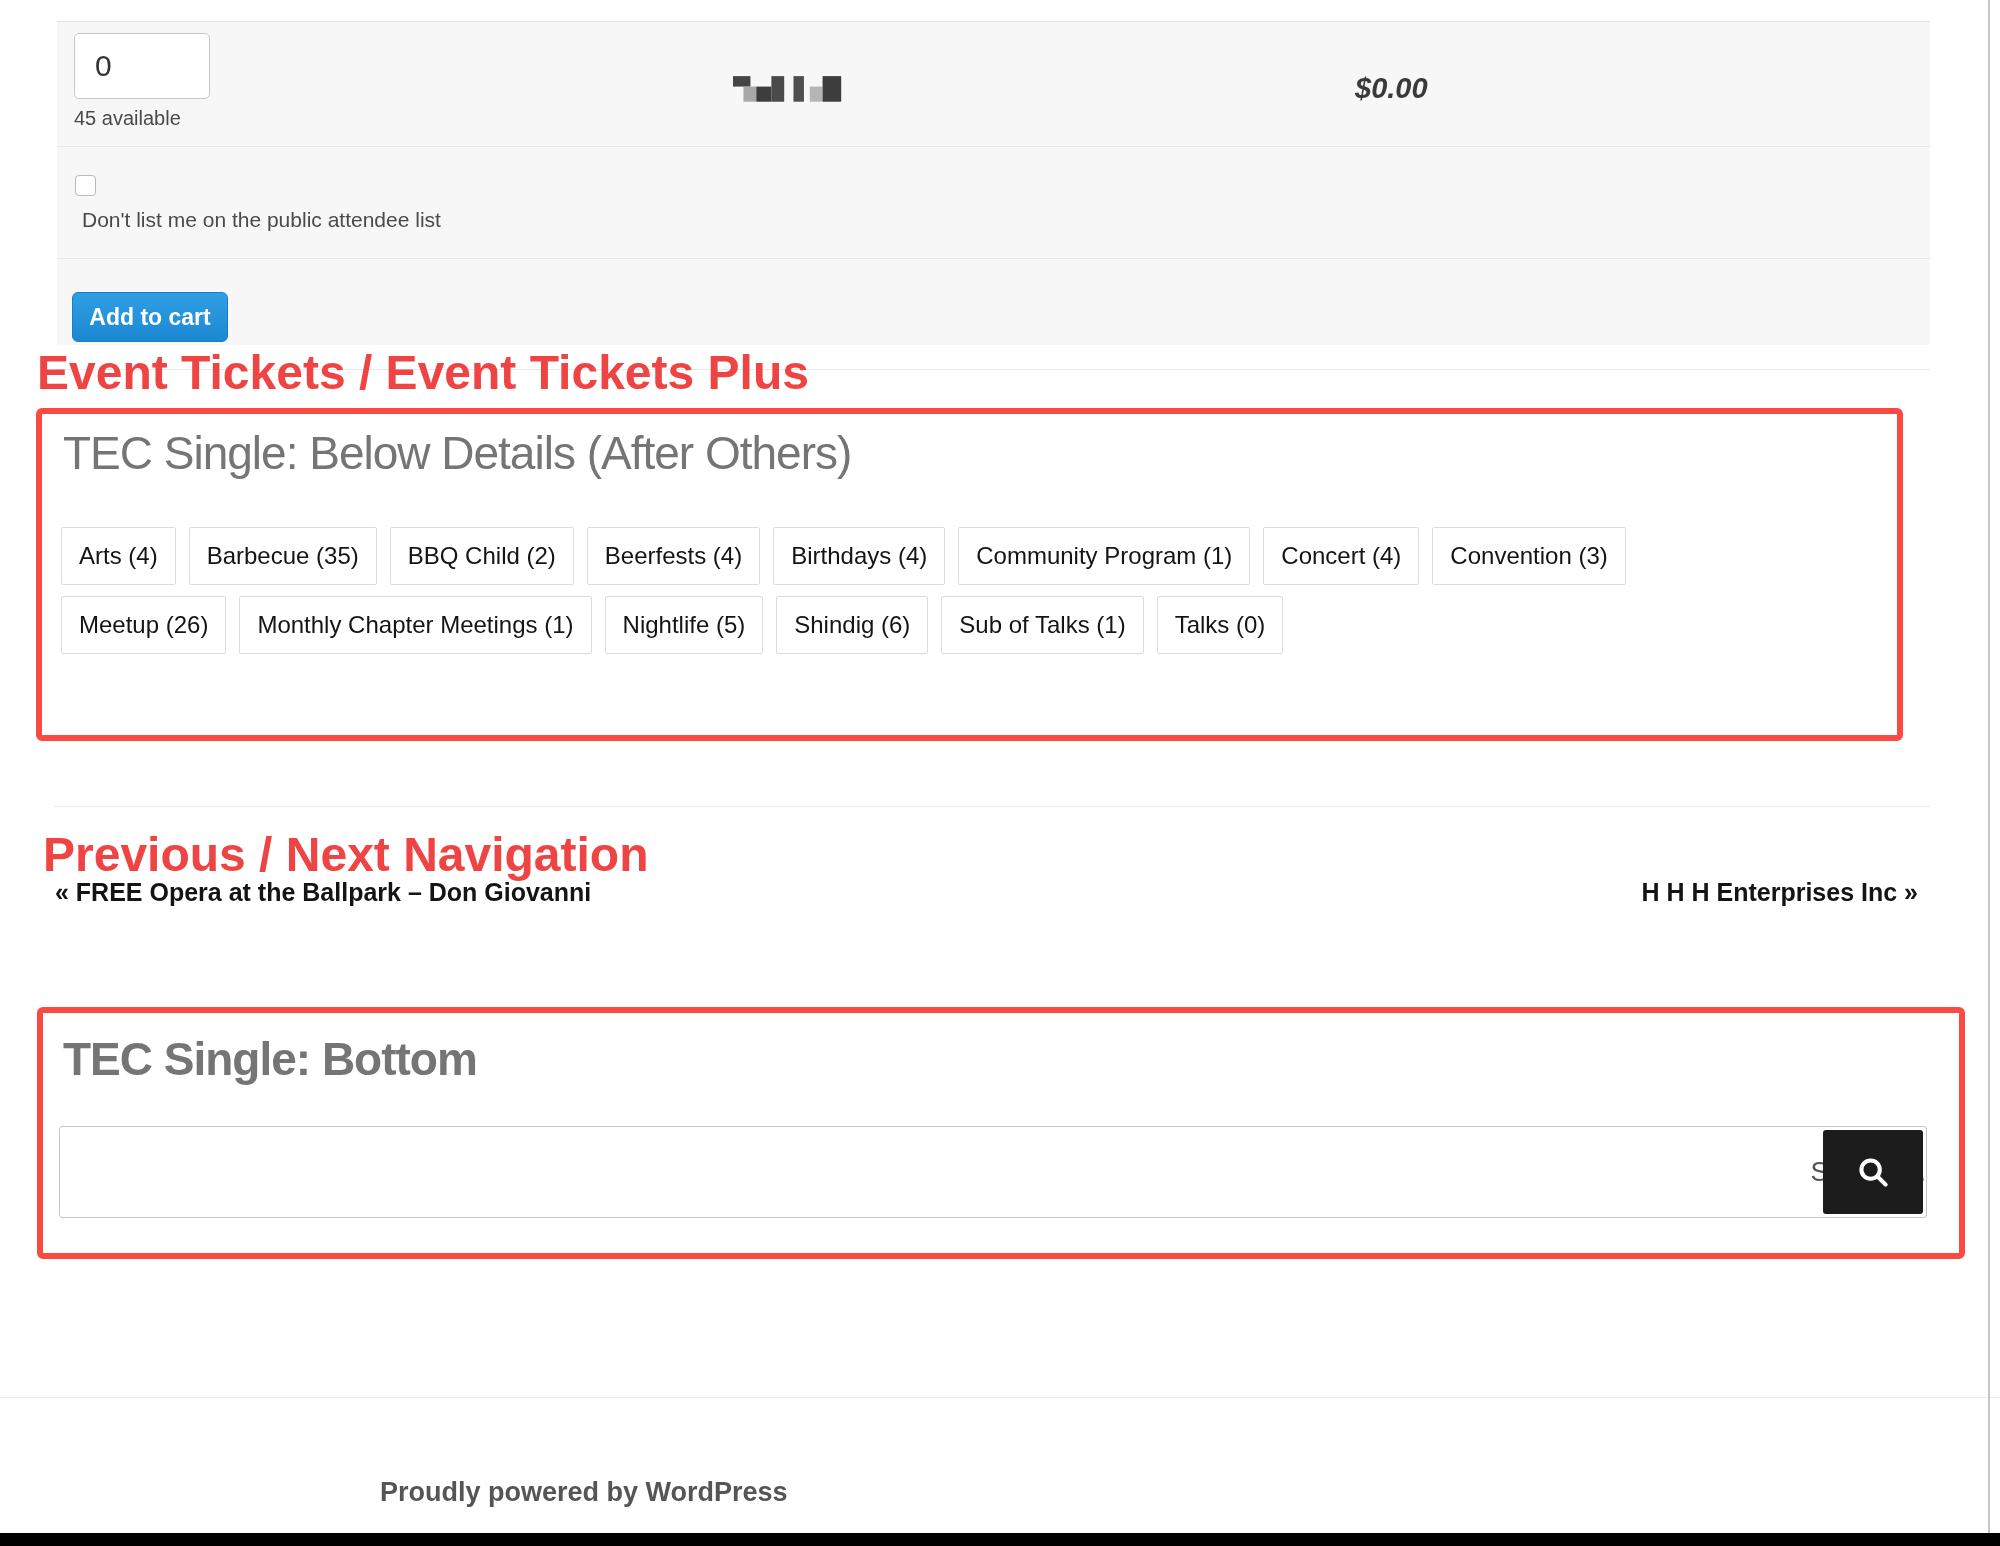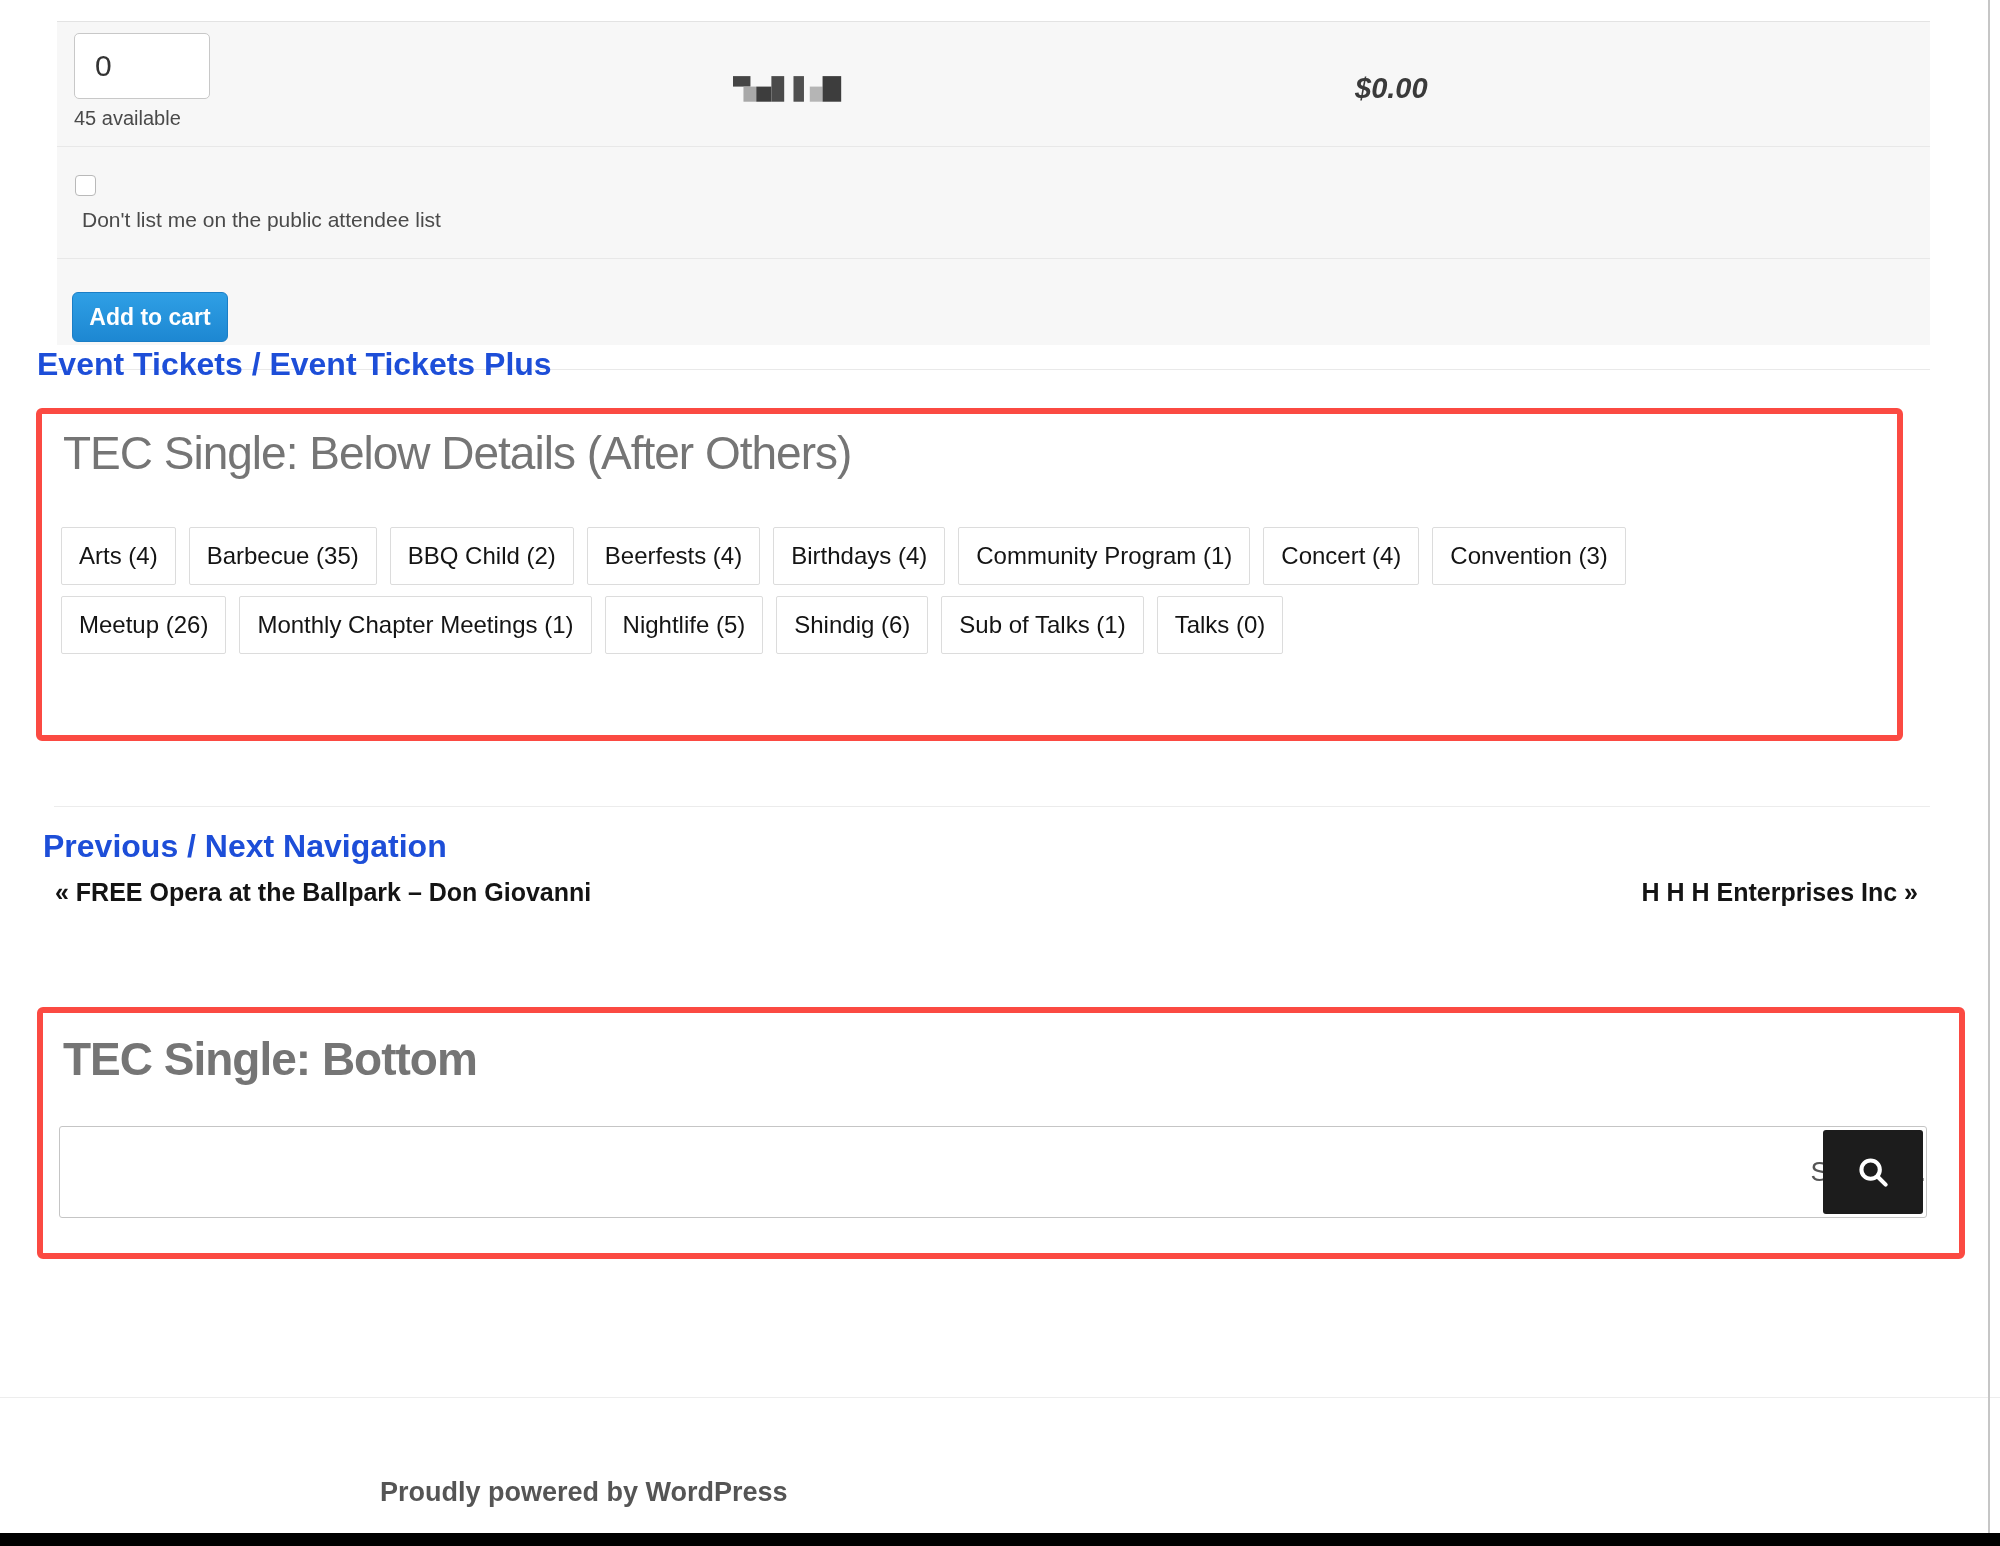--- a/index.html
+++ b/index.html
@@ -34,21 +34,21 @@
   .optout-box { left:75px; top:175px; width:21px; height:21px; appearance:none;
     -webkit-appearance:none; border:1px solid #b9b9b9; border-radius:4px; background:#fff; z-index:2; }
   .optout-label { left:82px; top:208px; font-size:21px; color:#4a4a4a; z-index:2; }
 
   .add-to-cart { left:72px; top:292px; width:156px; height:50px; z-index:2;
     background:linear-gradient(180deg,#2f9fe5,#1d87d2); border:1px solid #1a7ec6;
     border-radius:6px; color:#fff; font-weight:bold; font-size:23px; cursor:pointer;
     font-family:"Liberation Sans","DejaVu Sans",sans-serif; }
 
   
-  .anno-heading { color:#1d4ed8; font-weight:bold; font-size:32px; z-index:3; line-height:1.1; white-space:nowrap; }
+  .anno-heading { color:#ef4444; font-weight:bold; font-size:48px; z-index:3; line-height:1.1; white-space:nowrap; }
   .anno-1 { left:37px; top:347px; }
   .anno-2 { left:43px; top:829px; }
   .anno-box { border:6px solid #fb4a42; border-radius:6px; z-index:3; background:transparent; }
   .box-1 { left:36px; top:408px; width:1867px; height:333px; }
   .box-2 { left:37px; top:1007px; width:1928px; height:252px; }
 
   .tec-heading { font-size:46px; font-weight:400; color:#757575; letter-spacing:-1px; white-space:nowrap; z-index:2; }
   .tec-1 { left:63px; top:426px; }
   .tec-2 { left:63px; top:1032px;font-weight:bold; }
 

